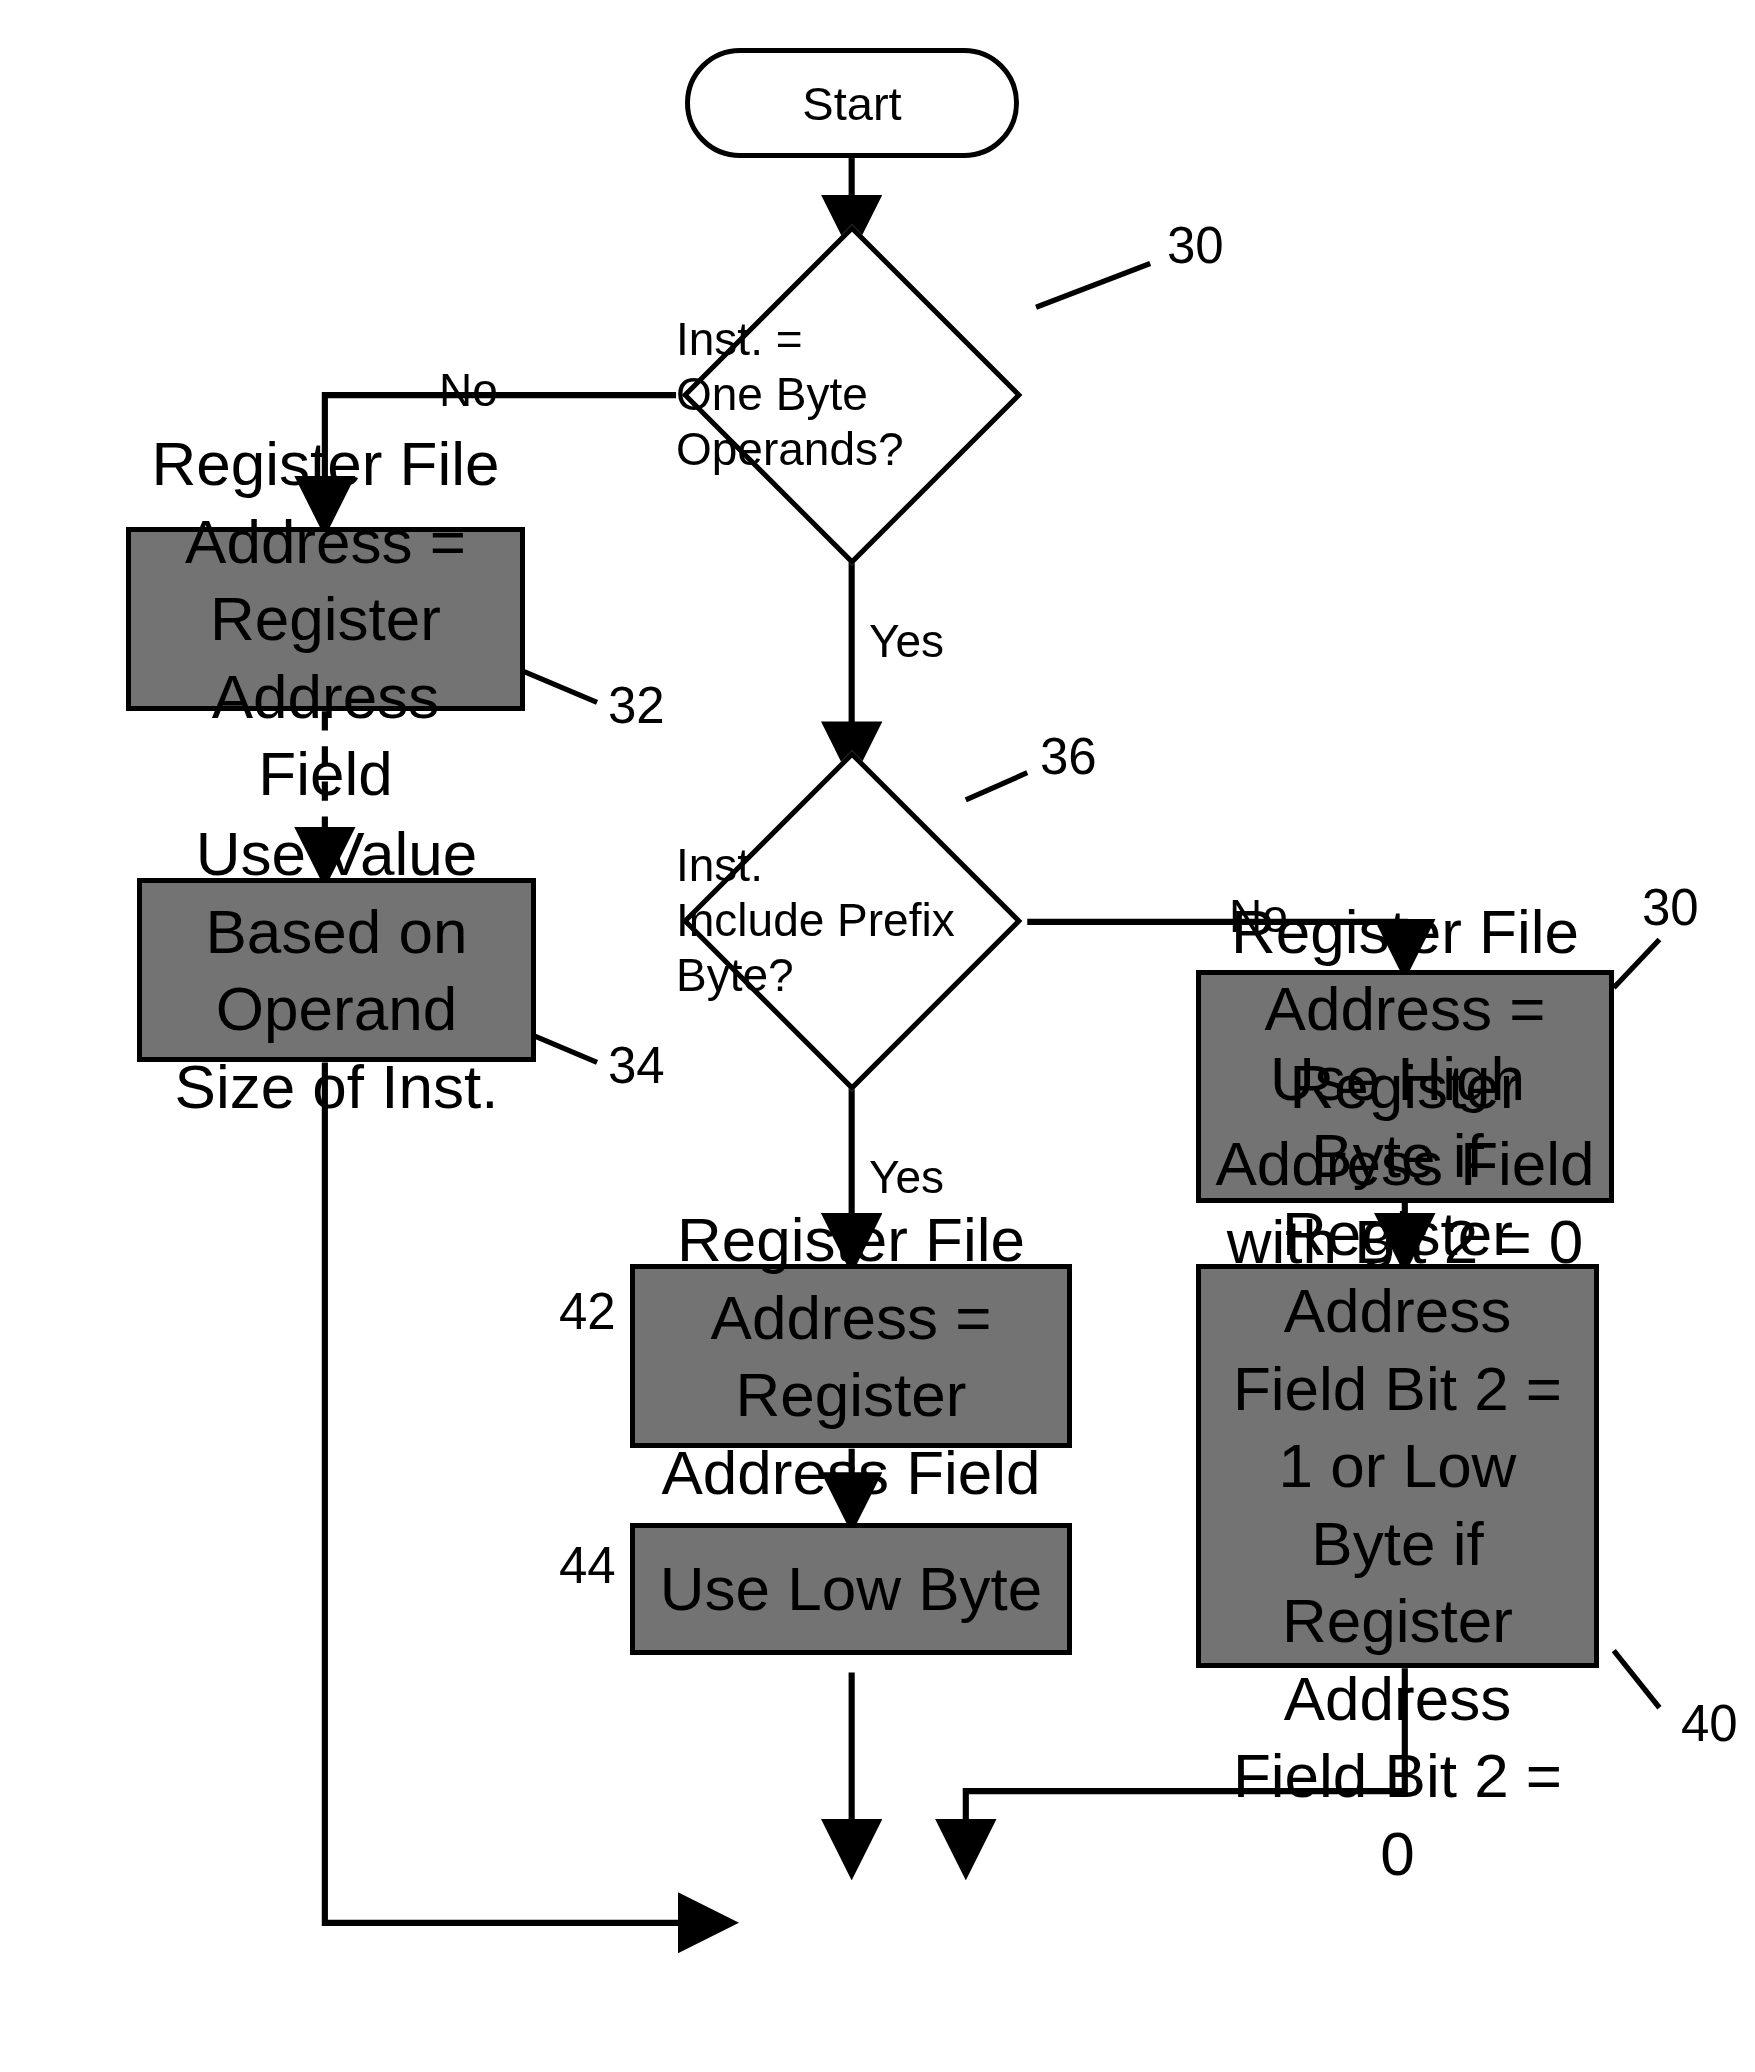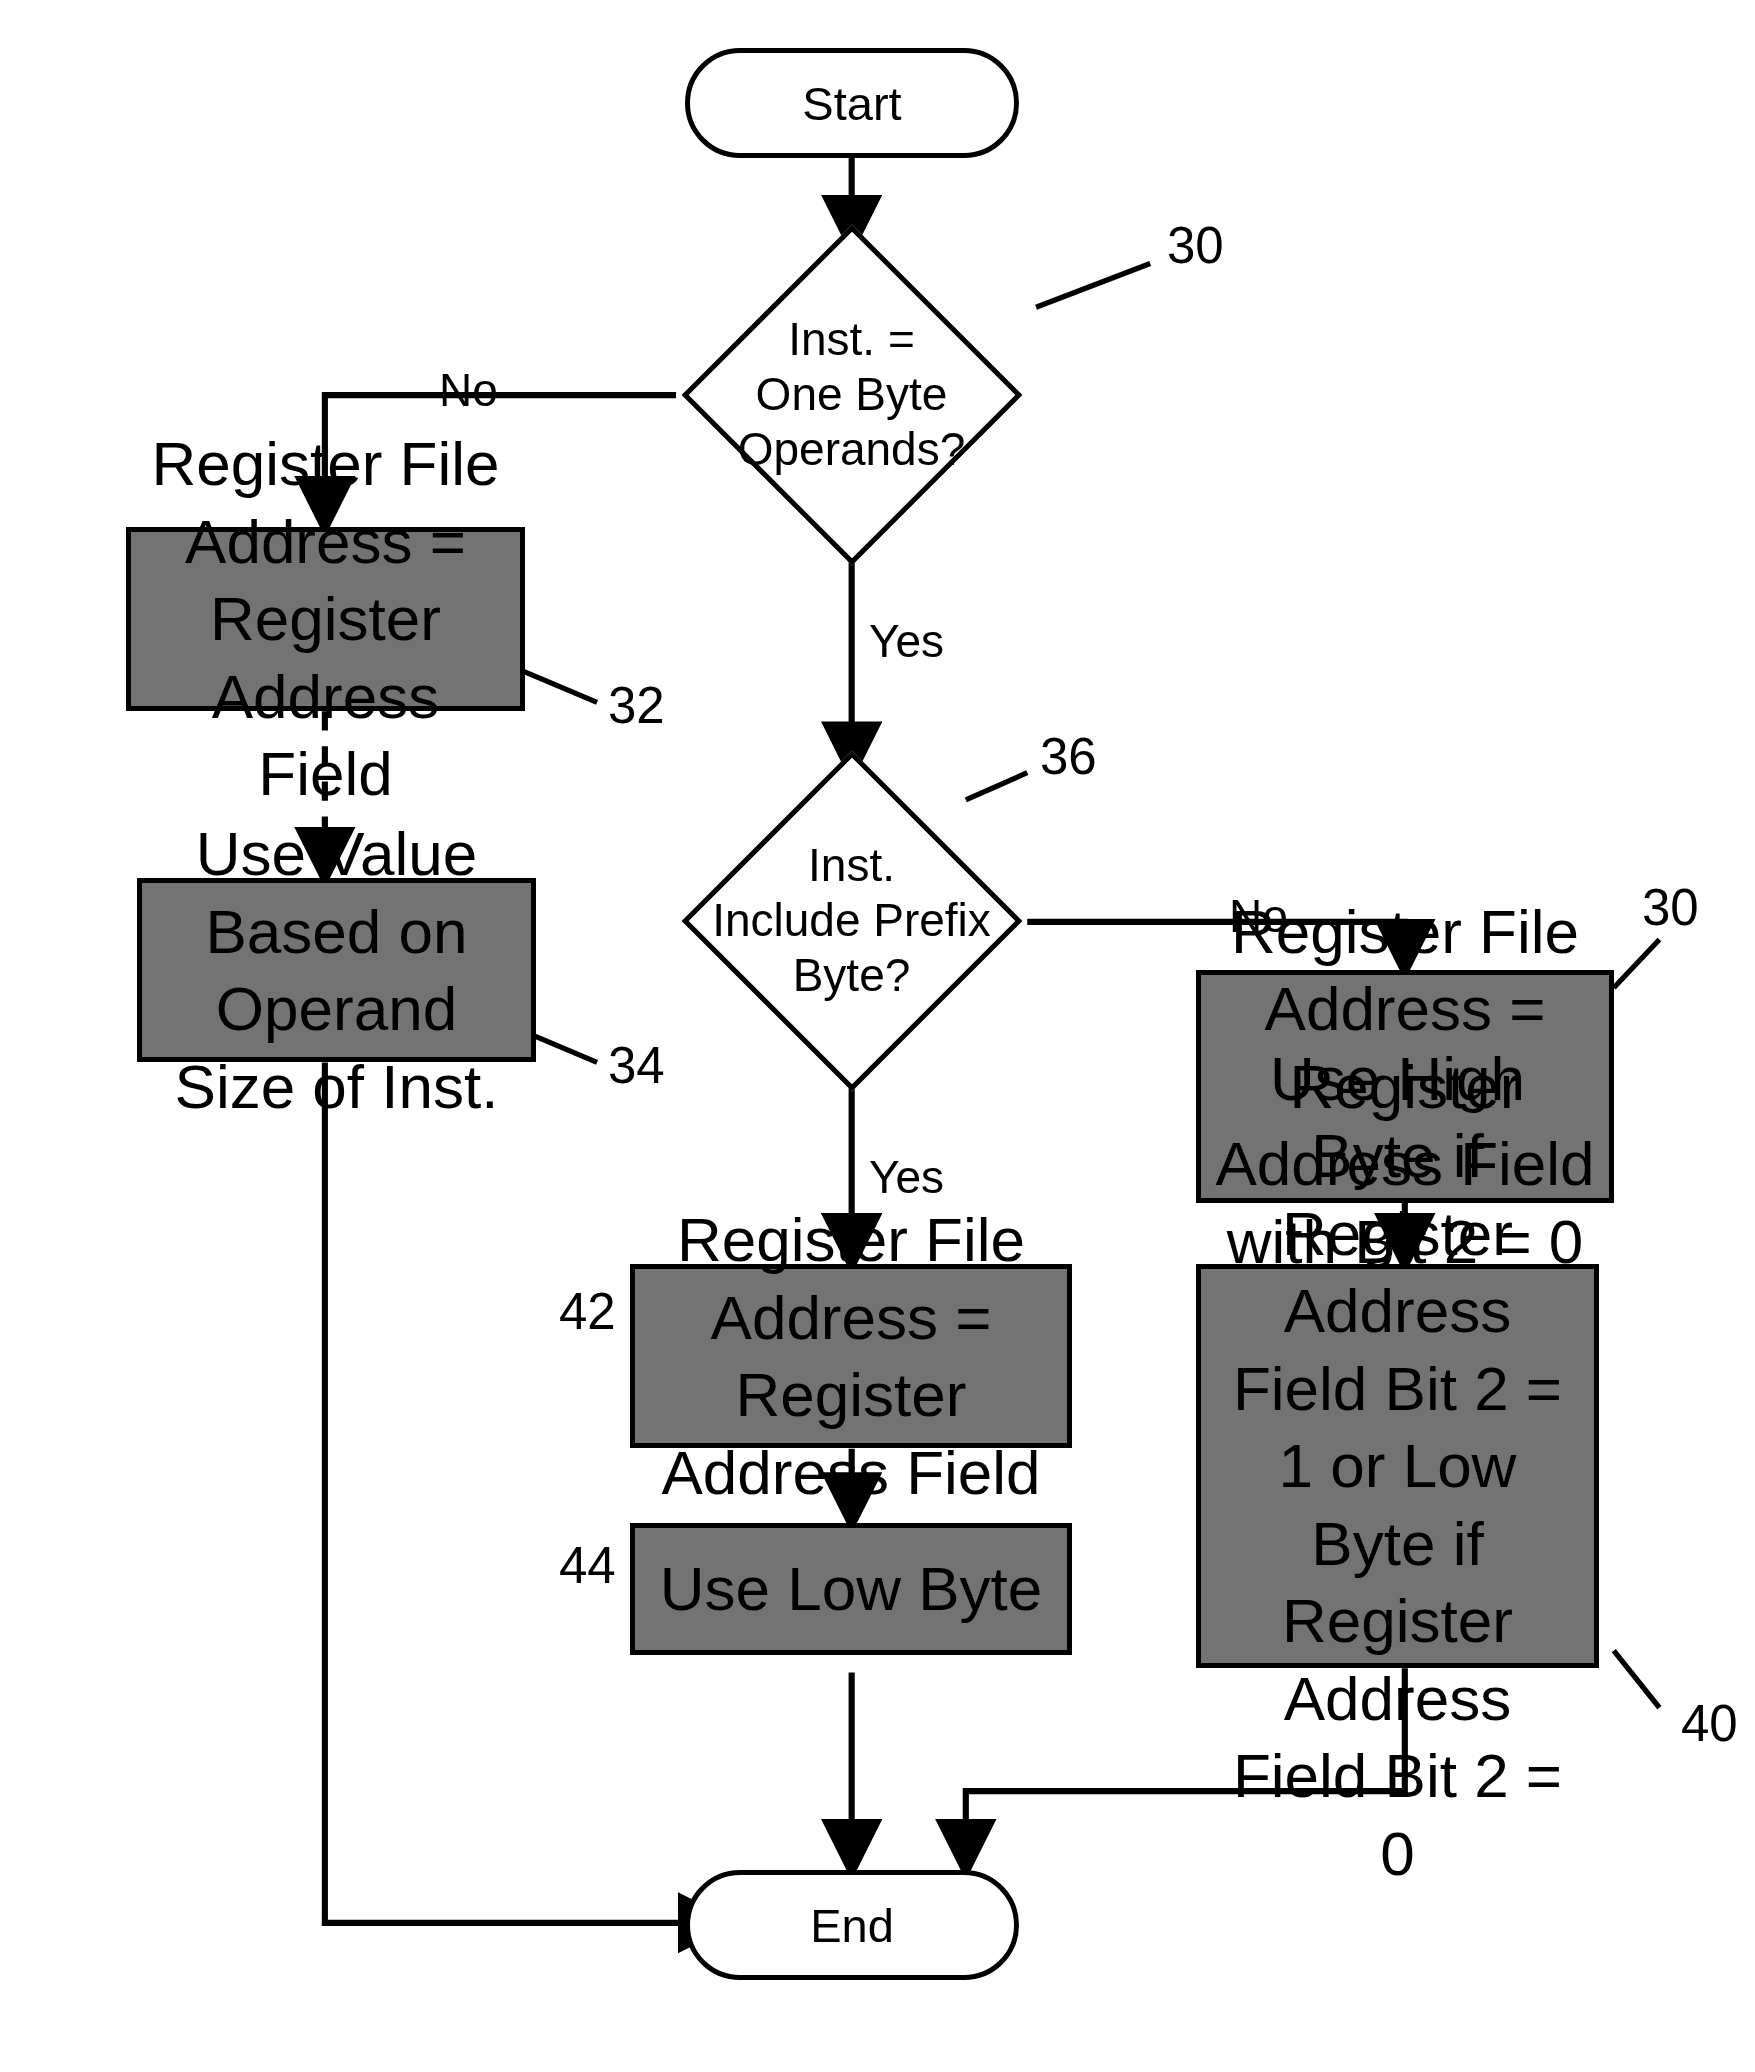--- a/index.html
+++ b/index.html
@@ -46,21 +46,21 @@
     top: 50%;
     border: 5.3px solid #000;
     background: #fff;
     transform: translate(-50%, -50%) rotate(45deg);
   }
   .diamond-label {
     position: absolute;
     left: 50%;
     top: 50%;
     transform: translate(-50%, -50%);
-    text-align: center;
+    text-align: left;
     font-size: 46px;
     line-height: 1.2;
     width: 100%;
   }
   .edge-label {
     position: absolute;
     font-size: 46px;
     background: transparent;
   }
   .ref-num {
@@ -153,23 +153,20 @@
   </div>
 
   <div class="process" style="left:630px; top:1264px; width:442px; height:184px;">
     <span>Register File Address = Register Address Field</span>
   </div>
 
   <div class="process" style="left:630px; top:1523px; width:442px; height:132px;">
     <span>Use Low Byte</span>
   </div>
 
-  <div class="terminator" style="left:685px; top:1870px; width:334px; height:110px;">
-    <span>End</span>
-  </div>
 
   <div class="edge-label" style="left:439px; top:363px;">No</div>
   <div class="edge-label" style="left:869px; top:614px;">Yes</div>
   <div class="edge-label" style="left:869px; top:1150px;">Yes</div>
   <div class="edge-label" style="left:1229px; top:889px;">No</div>
 
   <div class="ref-num" style="left:1167px; top:216px;">30</div>
   <div class="ref-num" style="left:608px; top:676px;">32</div>
   <div class="ref-num" style="left:608px; top:1036px;">34</div>
   <div class="ref-num" style="left:1040px; top:727px;">36</div>

